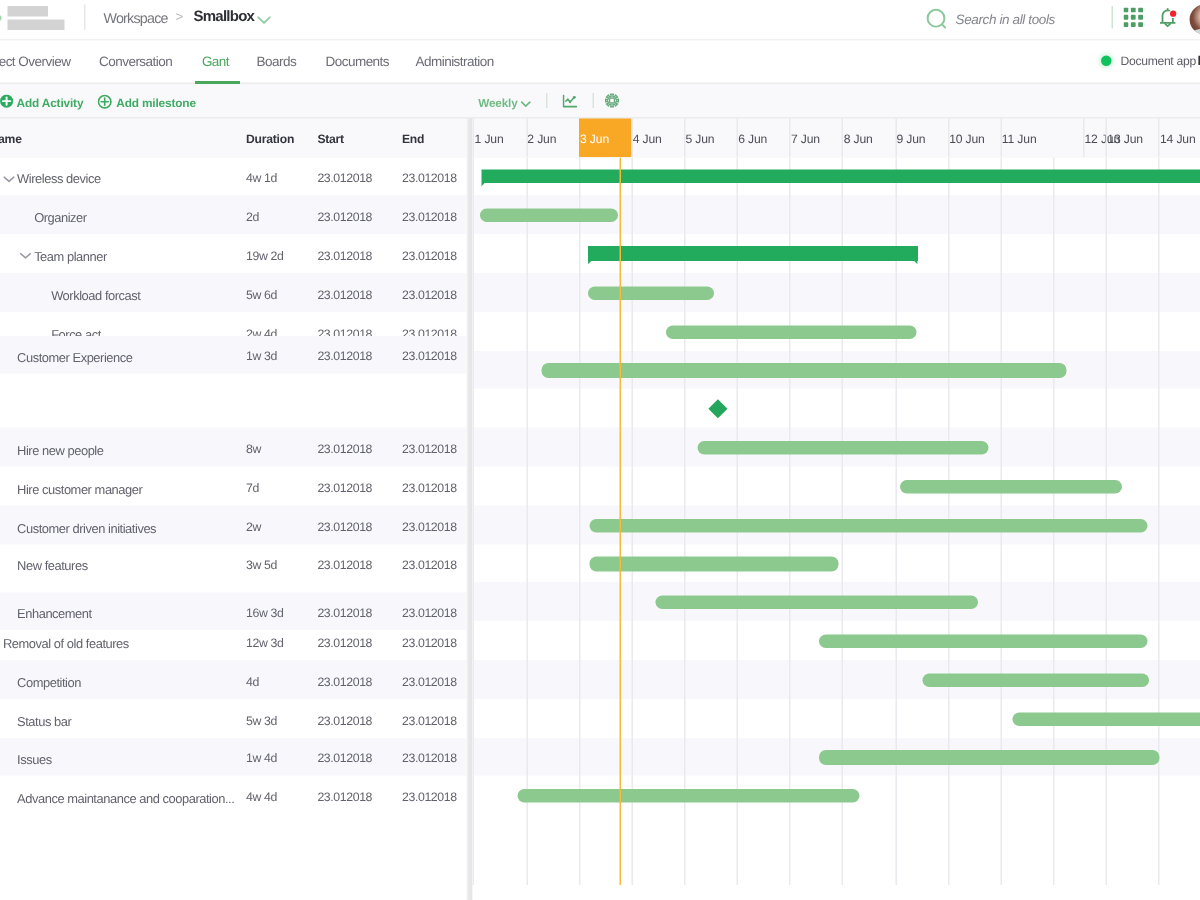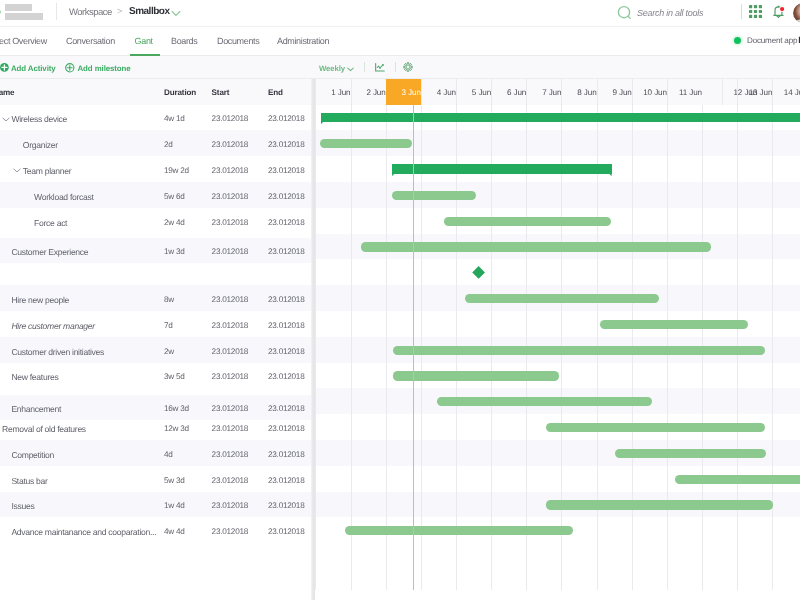--- a/index.html
+++ b/index.html
@@ -77,21 +77,21 @@
 
   
   #divider { position:absolute; left:311px; top:78.4px; width:4.7px; height:521.6px;
              background:linear-gradient(to right,#f4f4f5,#e6e6e8 40%,#e6e6e8 70%,#f7f7f8); }
 
   
   #charthdr { position:absolute; left:315px; top:78.4px; width:485px; height:26.3px; background:#f9f9fc; overflow:hidden; }
   #charthdr-line { position:absolute; left:315px; top:104.7px; width:485px; height:1px; background:#ececef; }
   .dcell { position:absolute; top:0; height:26.3px; border-left:1px solid #eaeaee; }
   .dcell.today { background:#f9a825; border-left-color:#f9a825; }
-  .dlbl { position:absolute; top:9.5px; width:100%; text-align:right; font-size:8.1px; letter-spacing:-0.1px; color:#4c4c56; }
+  .dlbl { position:absolute; top:9.5px; width:100%; text-align:left; font-size:8.1px; letter-spacing:-0.1px; color:#4c4c56; }
   .dcell.today .dlbl { color:#ffffff; }
 
   #chart { position:absolute; left:315px; top:104.7px; width:485px; height:495.3px; overflow:hidden; background:#fff; }
   .gline { position:absolute; top:0; width:1px; height:485px; background:#eaeaee; z-index:2; }
   .crow { position:absolute; left:0; width:485px; height:25.8px; z-index:1; }
   .crow.alt { background:#f8f8fc; }
   #todayline { position:absolute; top:0; width:1.6px; height:485px; background:#f7b937; z-index:4; }
   .bar { position:absolute; height:9.2px; border-radius:4.6px; background:#8cc98e; z-index:3; }
   .sbar { position:absolute; height:9.3px; background:#22ab5d; z-index:3; }
   .sbar .tl, .sbar .tr { position:absolute; top:9.3px; width:2.6px; height:2.6px; background:#22ab5d; }
@@ -237,34 +237,34 @@
       <div class="rcol rdur">5w 6d</div>
       <div class="rcol rstart">23.012018</div>
       <div class="rcol rend">23.012018</div>
     </div>
     <div class="row" style="top: 103.2px;">
       <div class="rname" style="left: 34.1px;">Force act</div>
       <div class="rcol rdur">2w 4d</div>
       <div class="rcol rstart">23.012018</div>
       <div class="rcol rend">23.012018</div>
     </div>
-    <div class="row alt" style="top: 133px;">
+    <div class="row alt" style="top: 119px;">
       <div class="rname" style="left: 11.4px;">Customer Experience</div>
       <div class="rcol rdur">1w 3d</div>
       <div class="rcol rstart">23.012018</div>
       <div class="rcol rend">23.012018</div>
     </div>
     <div class="row alt" style="top: 180.6px;">
       <div class="rname" style="left: 11.4px;">Hire new people</div>
       <div class="rcol rdur">8w</div>
       <div class="rcol rstart">23.012018</div>
       <div class="rcol rend">23.012018</div>
     </div>
     <div class="row" style="top: 206.4px;">
-      <div class="rname" style="left: 11.4px; font-style: italic;">Hire customer manager</div>
+      <div class="rname" style="left: 11.4px;">Hire customer manager</div>
       <div class="rcol rdur">7d</div>
       <div class="rcol rstart">23.012018</div>
       <div class="rcol rend">23.012018</div>
     </div>
     <div class="row alt" style="top: 232.2px;">
       <div class="rname" style="left: 11.4px;">Customer driven initiatives</div>
       <div class="rcol rdur">2w</div>
       <div class="rcol rstart">23.012018</div>
       <div class="rcol rend">23.012018</div>
     </div>

